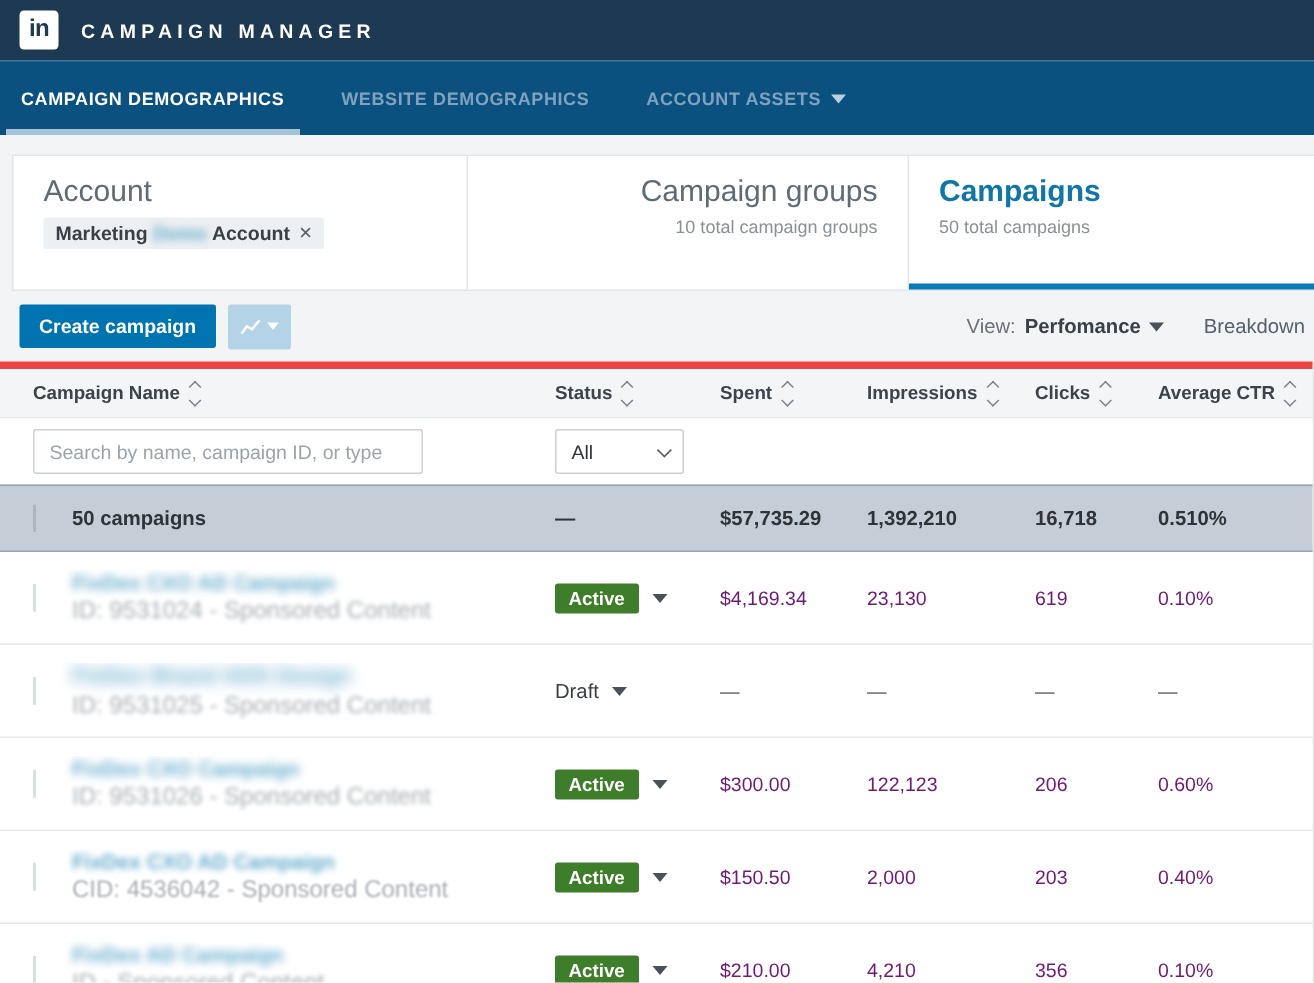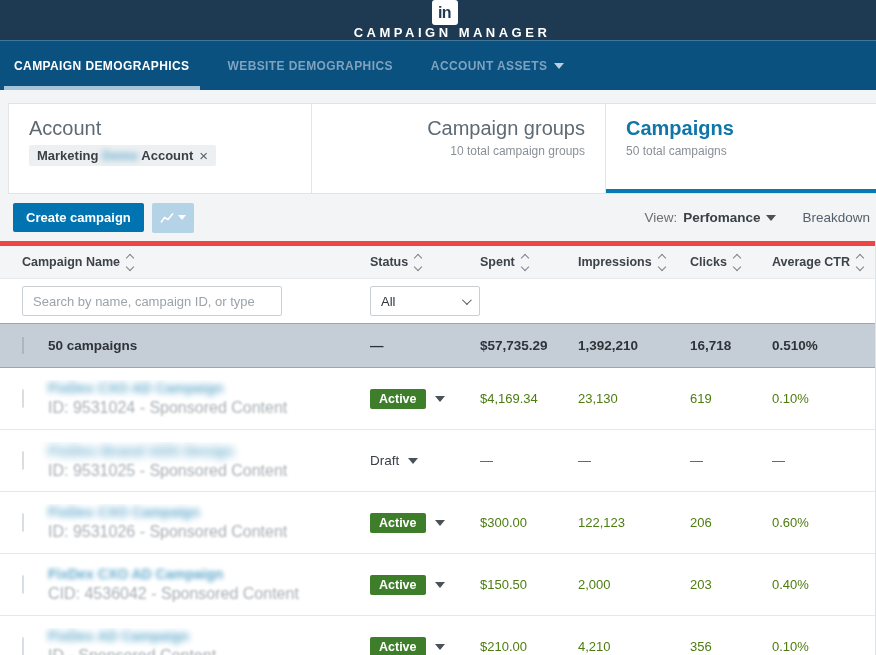--- a/index.html
+++ b/index.html
@@ -1,20 +1,20 @@
 <!DOCTYPE html>
 <html><head>
 <meta charset="utf-8">
 <style>
   * { box-sizing: border-box; margin: 0; padding: 0; }
   html,body { width: 876px; height: 655px; overflow: hidden; }
   body { font-family: "Liberation Sans", "DejaVu Sans", sans-serif; background: #fff; color:#333; }
 
   
-  .topbar { height: 40px; background: #1D3A52; display: flex; align-items: center; padding-left: 13px; flex-direction: column; }
+  .topbar { height: 40px; background: #1D3A52; display: flex; align-items: center; padding-left: 13px; }
   .logo { width: 26px; height: 26px; background: #fff; border-radius: 3px; display:flex; align-items:center; justify-content:center;
           font-weight: 800; font-size: 16px; color:#1D3A52; letter-spacing: -0.5px; }
   .app-title { color:#fff; font-size: 13px; font-weight: 700; letter-spacing: 3.5px; margin-left: 15px; }
 
   
   .navbar { height: 50px; background: #0B5180; border-top: 1px solid rgba(255,255,255,0.22); display:flex; align-items: stretch; padding-left: 8px; }
   .nav-tab { display:flex; align-items:center; gap:7px; padding: 0 6px; margin-right: 26px; font-size: 12px; font-weight: 700;
              letter-spacing: .4px; color:#7FA2BE; position: relative; cursor: pointer; }
   .nav-tab.active { color:#fff; }
   .nav-tab.active::after { content:""; position:absolute; left:-4px; right:-4px; bottom:0; height:4px; background:#A6C3D8; }
@@ -58,21 +58,21 @@
   .th-name { grid-column: 1 / 3; padding-left: 22px; }
   .sort { display:inline-flex; flex-direction:column; gap:3px; }
   .chev-u { width:6px; height:6px; border-left:1.6px solid #7A838B; border-top:1.6px solid #7A838B; transform:rotate(45deg); }
   .chev-d { width:6px; height:6px; border-right:1.6px solid #7A838B; border-bottom:1.6px solid #7A838B; transform:rotate(45deg); }
 
   .filter-row { height: 44px; background:#fff; }
   .filter-name { grid-column: 1 / 3; padding-left: 22px; }
   .search-input { width: 260px; height: 30px; border:1px solid #C9CFD4; border-radius:2px; padding: 0 10px; font-size: 13px;
                   font-family: inherit; color:#333; }
   .search-input::placeholder { color:#9BA3AA; }
-  .select { width: 110px; height: 30px; border:1px solid #C9CFD4; border-radius:2px; background:#fff; display:flex; align-items:center;
+  .select { width: 86px; height: 30px; border:1px solid #C9CFD4; border-radius:2px; background:#fff; display:flex; align-items:center;
             justify-content:space-between; padding: 0 10px; font-size: 13px; color:#2F353A; cursor:pointer; }
   .chev-sel { width:7px; height:7px; border-right:1.6px solid #555; border-bottom:1.6px solid #555; transform:rotate(45deg) translateY(-2px); }
 
   .totals-row { height: 45px; background:#C5CED6; border-top:1px solid #9AA6B0; border-bottom:1px solid #9AA6B0; }
   .cell-check { padding-left: 22px; }
   .checkbox { width:16px; height:16px; background:#fff; border:1px solid #AEB6BD; border-radius:2px; cursor:pointer; }
   .row .checkbox { border-color:#D9DEE2; }
   .totals-label { font-size: 13.5px; font-weight:700; color:#2E3338; padding-left: 8px; }
   .totals-num { font-size: 13.5px; font-weight:600; color:#2E3338; }
   .dash-bold { font-weight: 700; color:#2E3338; }
@@ -80,21 +80,21 @@
   .row { height: 62px; border-bottom: 1px solid #E4E8EB; background:#fff; }
   .cell-name { grid-column: 2 / 3; padding-left: 8px; overflow:hidden; }
   .c-name { font-size: 14px; color:#3E96C0; font-weight: 600; white-space:nowrap; filter: blur(3px); opacity:.8; }
   .c-sub  { font-size: 16px; color:#9AA1A7; margin-top: 3px; white-space:nowrap; filter: blur(1.3px); opacity:.85; }
   .row-2 .c-name { filter: blur(4.5px); font-size: 15px; }
   .row-4 .c-name { filter: blur(2px); }
   .row-4 .c-sub  { filter: blur(0.8px); }
   .status-wrap { display:flex; align-items:center; gap: 9px; }
   .badge { background:#3E7D2A; color:#fff; font-size:12.5px; font-weight:700; border-radius:2px; padding: 3px 9px; }
   .draft-label { font-size: 13.5px; color:#3A4046; }
-  .num { font-size: 13px; color:#4d7c0f; }
+  .num { font-size: 13px; color:#701a75; }
   .dash { color:#555; }
 </style>
 </head>
 <body>
 
 <header class="topbar">
   <div class="logo">in</div>
   <div class="app-title">CAMPAIGN MANAGER</div>
 </header>
 

